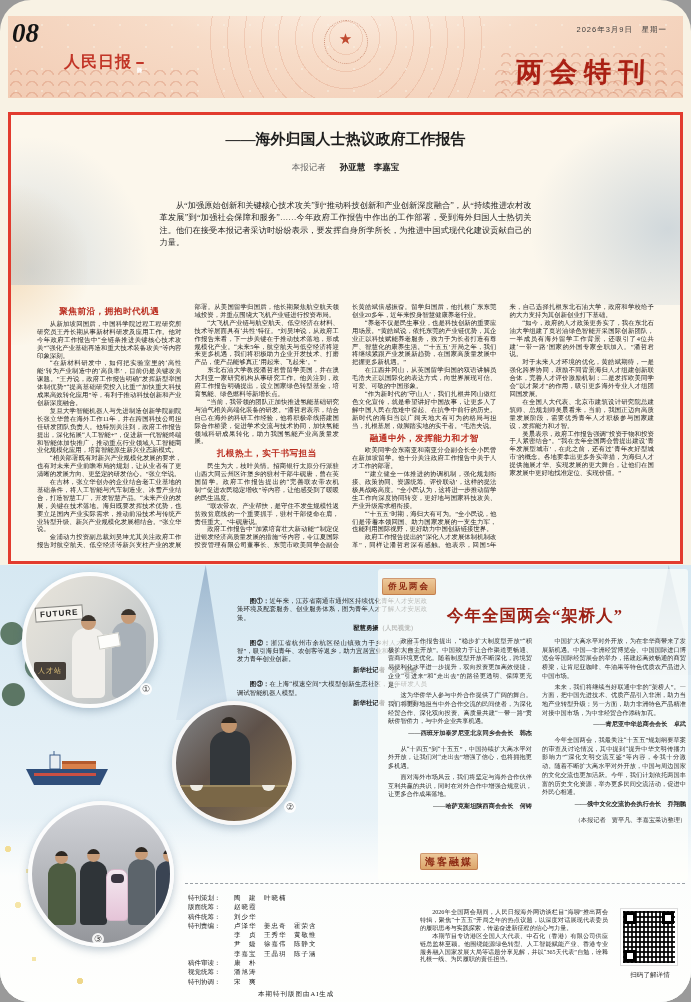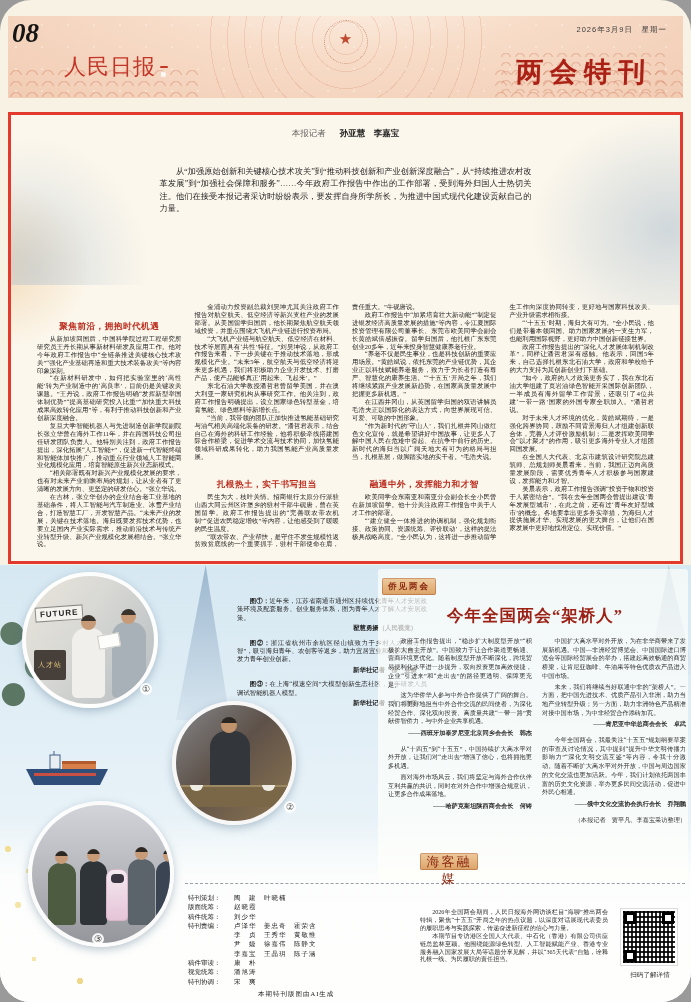--- a/index.html
+++ b/index.html
@@ -19,21 +19,21 @@
           background-image:radial-gradient(circle 1.5px at 8px 9px, #f7f0e4 98%, transparent);
           background-size:26px 22px; }
   .star { position:absolute; left:50%; top:14px; transform:translateX(-50%); color:#c04a30; font-size:15px; }
   .star-ring { position:absolute; left:50%; top:4px; width:44px; height:44px; margin-left:-22px; border-radius:50%;
           border:1px dotted rgba(170,80,50,.55); }
   .waves { position:absolute; bottom:0; height:34px; opacity:.45;
           background-image:radial-gradient(circle 7px at 8px 12px, transparent 4.5px, rgba(198,100,66,.55) 5px 6px, transparent 6.5px);
           background-size:16px 11px; }
   .waves.l { left:0; width:190px; } .waves.r { right:0; width:190px; }
   .masthead { position:absolute; left:56px; top:36px; display:flex; align-items:center; gap:4px; }
-  .masthead-name { color:#c23527; font-size:22px; font-weight:normal; letter-spacing:1px; }
+  .masthead-name { color:#c23527; font-size:16px; font-weight:bold; letter-spacing:1px; }
   .masthead-seal { writing-mode:vertical-rl; background:#c23527; color:#fff; font-size:5.5px;
           padding:1px; line-height:1.1; border-radius:1px; }
   .dateline { position:absolute; right:16px; top:9px; font-size:7.5px; color:#3c3c3c; letter-spacing:1px;
           font-family:"Liberation Sans",sans-serif; }
   .banner { position:absolute; right:14px; top:32px; width:170px; height:48px; }
   .banner-waves { position:absolute; inset:0; opacity:.4;
           background-image:radial-gradient(circle 6px at 7px 10px, transparent 3.5px, rgba(198,100,66,.6) 4px 5px, transparent 5.5px);
           background-size:14px 9px; }
   .banner-text { position:absolute; inset:0; display:flex; align-items:center; justify-content:center;
           font-size:27px; font-weight:bold; color:#aa2014; letter-spacing:7px; transform:skewX(-2deg);
@@ -54,21 +54,21 @@
   .f-sub { text-align:center; font-size:15px; font-weight:bold; color:#1d1d1d; margin-top:15px; position:relative; }
   .f-byline { text-align:center; font-size:8.5px; color:#666; margin-top:13px; position:relative; }
   .f-byline b { color:#1d1d1d; margin-left:14px; }
   .f-intro { width:372px; margin:26px auto 0; font-size:8.2px; line-height:12.4px; text-align:justify;
           text-indent:2em; color:#262626; position:relative; }
   .f-body { position:absolute; left:26px; right:26px; top:188px; bottom:9px;
           column-count:4; column-gap:13px; column-fill:auto;
           font-size:6.4px; line-height:7.9px; text-align:justify; color:#242424; }
   .f-body .p { text-indent:2em; }
   .f-body .h { text-align:center; text-indent:0; color:#ba2c1e; font-weight:bold; font-size:8.6px;
-          margin:20px 0 4px; font-family:"Liberation Sans",sans-serif; letter-spacing:.5px; }
+          margin:5px 0 4px; font-family:"Liberation Sans",sans-serif; letter-spacing:.5px; }
 
   
   .bottom { position:absolute; left:0; top:565px; width:691px; height:437px; overflow:hidden;
           background:linear-gradient(180deg,#d6e8f2 0%, #e6f1f7 50%, #f0f7fa 100%); }
   .mt { position:absolute; opacity:.75; }
   .mt1 { left:176px; top:0; width:54px; height:155px; background:linear-gradient(180deg,#8aa7c3,#d4e3ee);
          clip-path:polygon(55% 0, 100% 100%, 0 100%); }
   .mt2 { left:648px; top:0; width:46px; height:110px; background:linear-gradient(180deg,#97b1ca,#d9e6ef);
          clip-path:polygon(45% 0, 100% 100%, 0 100%); opacity:.6; }
   .pine { position:absolute; left:-10px; top:36px; width:78px; height:130px; opacity:.8;
@@ -97,21 +97,21 @@
   .pc1 { left:22px; top:7px; width:136px; height:136px;
         background:linear-gradient(125deg,#e9e5db 0%,#d9d9d5 40%,#b5bcc0 100%); }
   .pc2 { left:172px; top:136px; width:124px; height:124px;
         background:linear-gradient(135deg,#84878a 0%,#5e5149 45%,#8e7650 100%); }
   .pc3 { left:28px; top:236px; width:146px; height:146px;
         background:linear-gradient(180deg,#d2d4d9 0%,#b2b4b9 55%,#94969b 100%); }
   .sign-future { position:absolute; left:9px; top:30px; background:#f6f4ee; border:1px solid #8a8a86;
         color:#242424; font-size:8px; font-weight:bold; letter-spacing:1px; padding:2px 4px;
         transform:rotate(-4deg); font-family:"Liberation Sans",sans-serif; }
   .sign-talent { position:absolute; left:8px; bottom:24px; background:#47403a; color:#e6c77c;
-        font-size:7px; padding:10px 4px; border-radius:2px; letter-spacing:1px; }
+        font-size:7px; padding:4px 4px; border-radius:2px; letter-spacing:1px; }
   .person { position:absolute; border-radius:14px 14px 5px 5px; }
   .person .head { position:absolute; top:-13px; left:9px; width:15px; height:15px; border-radius:50%;
         background:linear-gradient(#3a332c 38%, #c79b77 38%); }
   .p1 { left:46px; top:52px; width:33px; height:70px; background:#f1efeb; }
   .p2 { left:86px; top:46px; width:34px; height:76px; background:#a9b1b8; }
   .paper { position:absolute; left:72px; top:58px; width:22px; height:14px; background:#fdfdfb;
         border:1px solid #c9c9c2; transform:rotate(-10deg); }
   .chef { position:absolute; left:34px; top:26px; width:40px; height:66px; border-radius:16px 16px 4px 4px;
         background:#33373b; }
   .chef .head { position:absolute; top:-14px; left:11px; width:16px; height:16px; border-radius:50%;
@@ -159,21 +159,21 @@
   .qnote { text-align:right; margin-top:2px; color:#333; }
 
   
   .divider { position:absolute; left:185px; top:318px; width:500px; border-top:1px dashed #9aa0a6; }
   .credits { position:absolute; left:188px; top:328px; width:228px; font-size:6.5px; line-height:9.3px; color:#222; }
   .crow { display:flex; }
   .clabel { width:46px; flex:none; }
   .cnames { flex:1; letter-spacing:1px; }
   .credits-foot { margin-top:3px; margin-left:70px; letter-spacing:1px; }
   .haike-badge { position:absolute; left:420px; top:288px; width:58px; height:17px; text-align:center;
-        line-height:17px; font-size:13px; font-weight:normal; letter-spacing:2px; color:#8c2912;
+        line-height:17px; font-size:10px; font-weight:bold; letter-spacing:2px; color:#8c2912;
         background:linear-gradient(180deg,#eecb9e,#dba367); border-radius:2px;
         box-shadow:inset 0 0 0 1px rgba(140,41,18,.3); }
   .haike-title { position:absolute; left:412px; top:315px; width:266px; text-align:center; font-size:15px;
         font-weight:bold; color:#ba291c; letter-spacing:1px; }
   .haike-body { position:absolute; left:420px; top:344px; width:188px; height:88px; overflow:hidden;
         font-size:6.1px; line-height:7.9px; text-align:justify; color:#2a2a2a; }
   .haike-body p { text-indent:2em; }
   .qr { position:absolute; left:621px; top:344px; width:56px; height:56px; background-color:#fff;
         border:2px solid #fff; box-shadow:0 0 0 1px #ddd;
         background-image:repeating-linear-gradient(0deg, rgba(0,0,0,.85) 0 2px, transparent 2px 5px),
@@ -205,20 +205,21 @@
     <div class="banner">
       <div class="banner-waves"></div>
       <div class="banner-text">两会特刊</div>
     </div>
   </div>
 
   <section class="feature">
     <div class="hill gold"></div>
     <div class="hill hl"></div>
     <div class="hill hr"></div>
+    <h2 class="f-sub">——海外归国人士热议政府工作报告</h2>
     <div class="f-byline">
       <span>本报记者</span><b>孙亚慧　李嘉宝</b>
     </div>
     <p class="f-intro">从“加强原始创新和关键核心技术攻关”到“推动科技创新和产业创新深度融合”，从“持续推进农村改革发展”到“加强社会保障和服务”……今年政府工作报告中作出的工作部署，受到海外归国人士热切关注。他们在接受本报记者采访时纷纷表示，要发挥自身所学所长，为推进中国式现代化建设贡献自己的力量。</p>
     <div class="f-body">
 
         <p class="flow h">聚焦前沿，拥抱时代机遇</p>
 
         <p class="flow p">从新加坡回国后，中国科学院过程工程研究所研究员王丹长期从事新材料研发及应用工作。他对今年政府工作报告中“全链条推进关键核心技术攻关”“强化产业基础再造和重大技术装备攻关”等内容印象深刻。</p>
 

